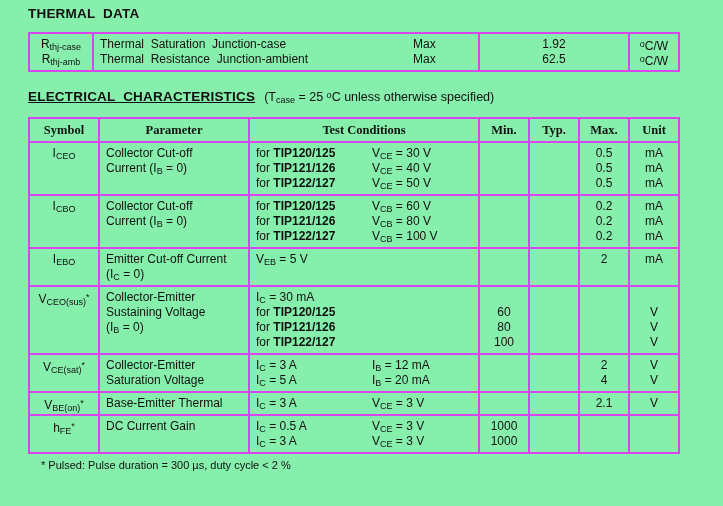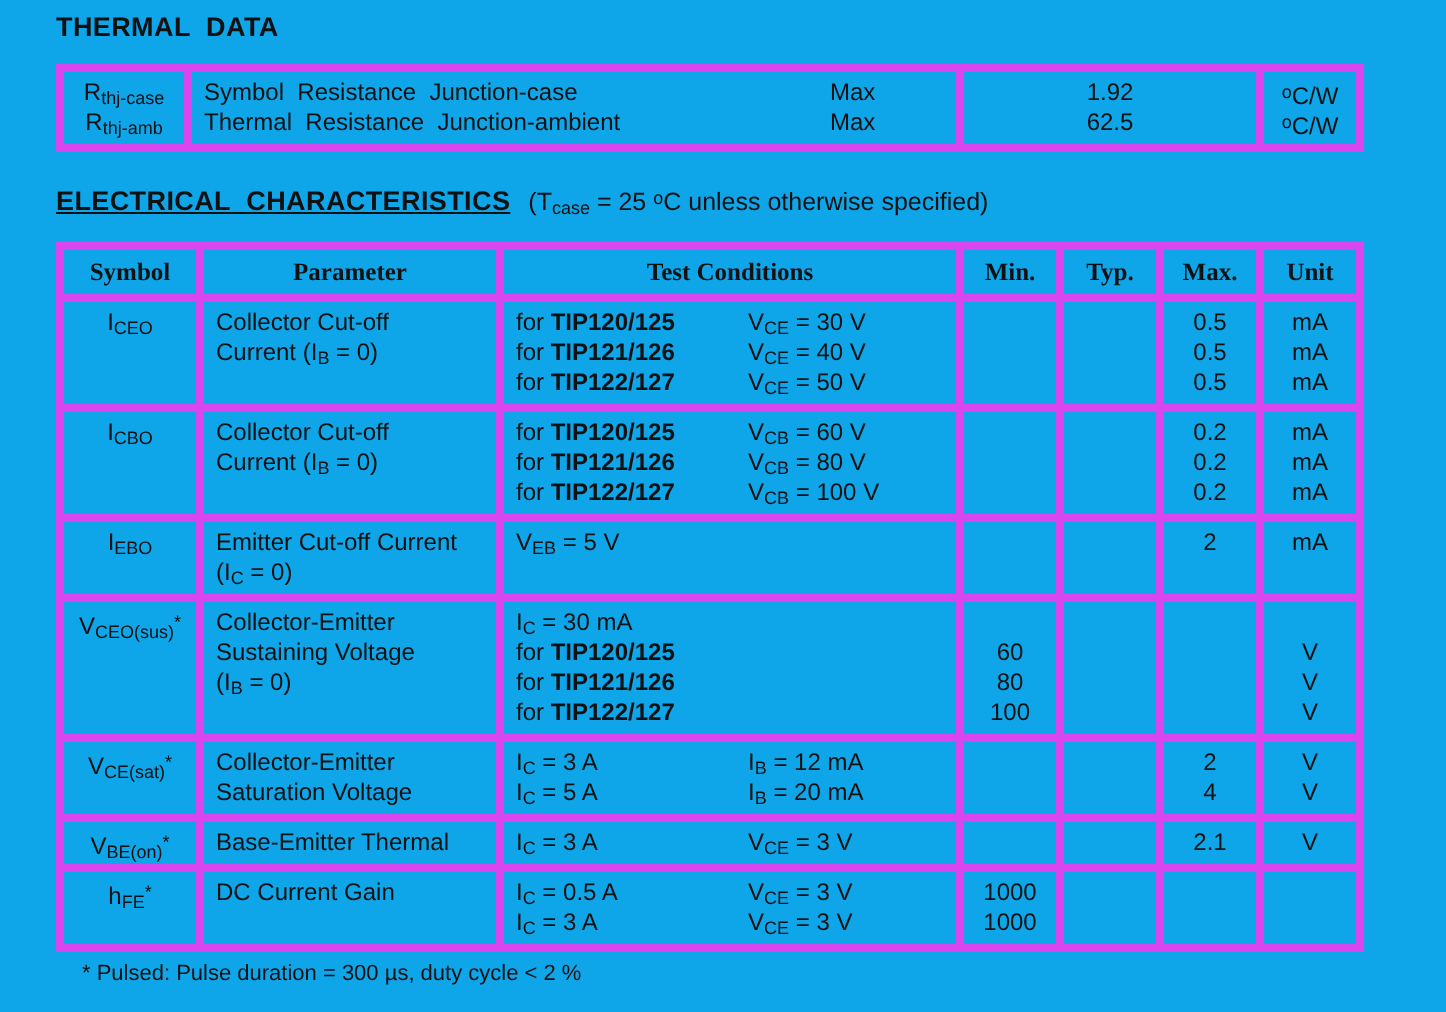--- a/index.html
+++ b/index.html
@@ -1,36 +1,36 @@
 <!DOCTYPE html>
 <html><head>
 <meta charset="utf-8">
 <style>
   html,body{margin:0;padding:0;background:#fff;}
   #page{
     position:relative;
     width:723px;height:506px;
-    background:#0ea5e9;
+    background:#86efac;
     font-family:"Liberation Sans","DejaVu Sans",sans-serif;
     color:#111;
     overflow:hidden;
   }
   .pre{white-space:pre;}
   .h1{
     padding-top:6px;margin-left:28px;
     font-weight:bold;font-size:13.5px;letter-spacing:.2px;
   }
   .h2{margin-top:17px;margin-left:28px;font-size:12.5px;}
   .h2 .h-title{font-weight:bold;font-size:13.5px;letter-spacing:.2px;text-decoration:underline;}
   .h2 .h-sub{margin-left:9px;}
   table{border-collapse:collapse;table-layout:fixed;}
   .ttable,.etable{margin-left:28px;border:2px solid #000;}
   .ttable{margin-top:11px;}
   .etable{margin-top:12px;}
-  td,th{border:4px solid #d946ef;padding:0;vertical-align:top;overflow:hidden;}
+  td,th{border:2px solid #d946ef;padding:0;vertical-align:top;overflow:hidden;}
   th{font-weight:bold;font-size:12.5px;text-align:center;vertical-align:middle;height:22px;font-family:Liberation Serif, serif;}
   .sline,.vl{height:15px;line-height:15px;font-size:12px;text-align:center;}
   .pline,.cline,.dline{height:15px;line-height:15px;font-size:12px;padding-left:6px;position:relative;}
   td{padding-top:3px;padding-bottom:3px;}
   .cr{position:absolute;left:122px;top:0;}
   .qual{position:absolute;left:319px;top:0;}
   sub{font-size:9px;vertical-align:-2px;}
   sup{font-size:9px;vertical-align:3px;}
   b{font-weight:bold;}
   .foot{margin-left:41px;margin-top:5px;font-size:11px;line-height:13.5px;}
@@ -49,21 +49,21 @@
         <col style="width:150px">
         <col style="width:50px">
     </colgroup>
     <tbody>
         <tr>
       <td id="th-sym">
             <div class="sline">R<sub>thj-case</sub></div>
             <div class="sline">R<sub>thj-amb</sub></div>
           </td>
       <td id="th-desc">
-            <div class="dline pre"><span>Symbol  Resistance  Junction-case</span><span class="qual">Max</span></div>
+            <div class="dline pre"><span>Thermal  Saturation  Junction-case</span><span class="qual">Max</span></div>
             <div class="dline pre"><span>Thermal  Resistance  Junction-ambient</span><span class="qual">Max</span></div>
           </td>
       <td id="th-val">
             <div class="vl">1.92</div>
             <div class="vl">62.5</div>
           </td>
       <td id="th-unit">
             <div class="vl"><sup>o</sup>C/W</div>
             <div class="vl"><sup>o</sup>C/W</div>
           </td>

